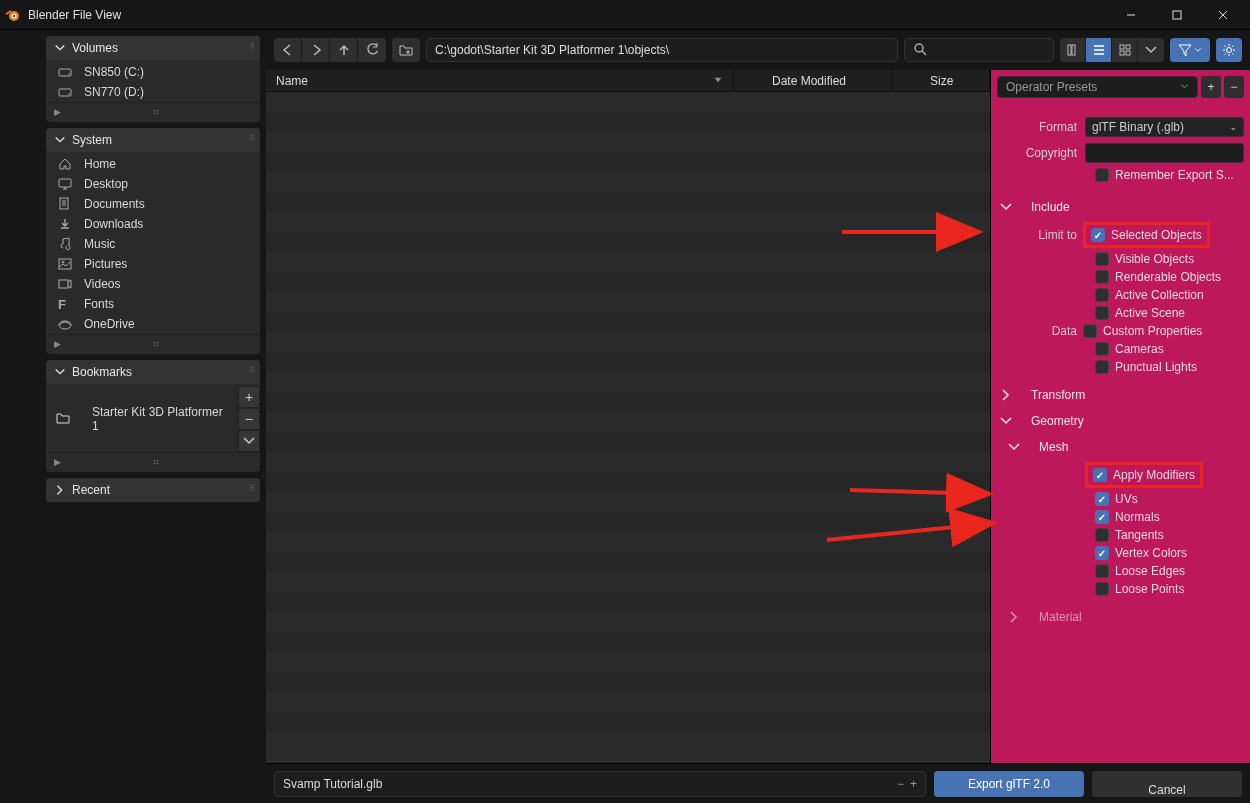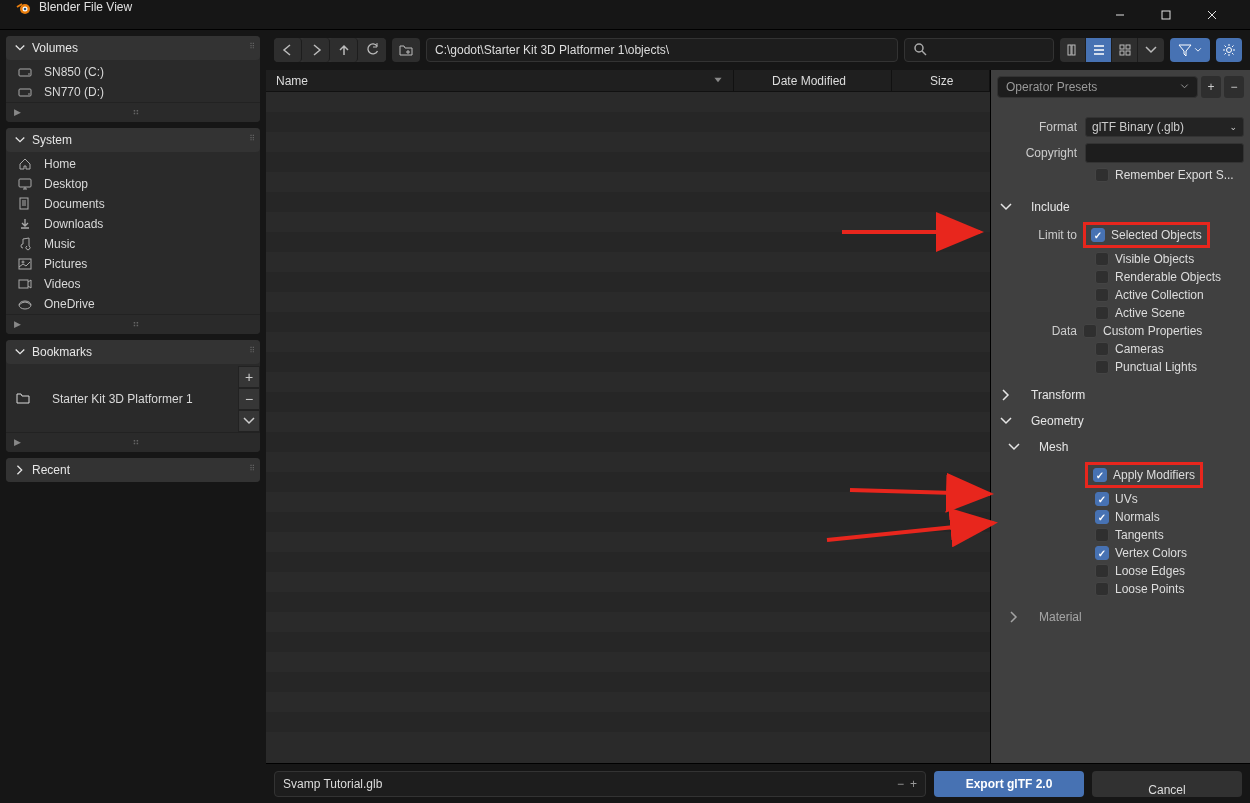--- a/index.html
+++ b/index.html
@@ -1,30 +1,30 @@
 <!DOCTYPE html>
 <html><head>
 <meta charset="utf-8">
 <style>
 * { margin: 0; padding: 0; box-sizing: border-box; font-family: -apple-system, BlinkMacSystemFont, "Segoe UI", sans-serif; }
 body { background: #161616; color: #d9d9d9; font-size: 12px; width: 1250px; height: 803px; overflow: hidden; position: relative; }
 
 
-.titlebar { height: 30px; background: #161616; display: flex; padding: 0 15px; border-bottom: 1px solid #000; }
+.titlebar { height: 30px; background: #161616; display: flex; align-items: center; padding: 0 4px; border-bottom: 1px solid #000; }
 .titlebar .logo { width: 16px; height: 16px; display: inline-flex; align-items: center; justify-content: center; margin-right: 8px; }
 .titlebar .title { flex: 1; font-size: 12px; color: #e0e0e0; }
 .titlebar .win-btns { display: flex; gap: 0; }
 .titlebar .win-btn { width: 46px; height: 30px; display: flex; align-items: center; justify-content: center; color: #e0e0e0; }
 
 
 .main { display: flex; height: calc(803px - 30px); }
 
 
 .sidebar { width: 266px; background: #161616; padding: 6px; display: flex; flex-direction: column; gap: 6px; overflow-y: auto; }
-.panel { background: #2a2a2a; border-radius: 4px; }
+.panel { background: #2a2a2a; border-radius: 4px; margin-left: 40px; }
 .panel-header { display: flex; align-items: center; padding: 5px 8px; background: #333333; border-radius: 4px; font-size: 12px; color: #e6e6e6; position: relative; }
 .panel-header .chev { margin-right: 6px; display: inline-flex; width: 12px; }
 .panel-header .grip { position: absolute; right: 4px; top: 6px; color: #666; font-size: 8px; letter-spacing: 1px; }
 .panel-body { padding: 2px 0; background: #2a2a2a; border-radius: 0 0 4px 4px; }
 .list-item { display: flex; align-items: center; padding: 3px 10px; color: #d9d9d9; font-size: 12px; gap: 10px; }
 .list-item .icon { width: 18px; display: inline-flex; align-items: center; justify-content: center; color: #aaa; }
 .panel-footer { display: flex; align-items: center; padding: 2px 8px; border-top: 1px solid #222; color: #888; height: 18px; }
 .panel-footer .dots { flex: 1; text-align: center; font-size: 10px; letter-spacing: 1px; color: #666; }
 
 .bookmark-row { display: flex; align-items: stretch; }
@@ -58,21 +58,21 @@
 .col-size { width: 70px; }
 .col-h .sort { margin-left: auto; color: #888; }
 
 
 .file-area { flex: 1; background: #2a2a2a; }
 .file-row { height: 20px; }
 .file-row:nth-child(odd) { background: #2a2a2a; }
 .file-row:nth-child(even) { background: #262626; }
 
 
-.right { width: 260px; background: #404040; padding: 6px; overflow-y: auto; border-left: 1px solid #000; position: relative; }
+.right { width: 260px; background: #be185d; padding: 6px; overflow-y: auto; border-left: 1px solid #000; position: relative; }
 .preset-row { display: flex; align-items: center; gap: 3px; margin-bottom: 6px; }
 .preset-select { flex: 1; height: 22px; background: #1d1d1d; border: 1px solid #333; border-radius: 4px; padding: 0 8px; display: flex; align-items: center; color: #999; font-size: 12px; }
 .preset-select .chv { margin-left: auto; }
 .sq-btn { width: 20px; height: 22px; background: #2e2e2e; border-radius: 3px; display: flex; align-items: center; justify-content: center; color: #ccc; }
 
 .form-row { display: flex; align-items: center; padding: 3px 0; gap: 8px; }
 .form-label { width: 80px; text-align: right; color: #ccc; font-size: 12px; }
 .form-input { flex: 1; height: 20px; background: #1d1d1d; border: 1px solid #333; border-radius: 3px; padding: 0 6px; display: flex; align-items: center; color: #ccc; font-size: 12px; }
 .form-select { flex: 1; height: 20px; background: #232323; border: 1px solid #333; border-radius: 3px; padding: 0 6px; display: flex; align-items: center; color: #ccc; font-size: 12px; }
 .form-select .chv { margin-left: auto; font-size: 9px; }
@@ -87,21 +87,21 @@
 
 .section-hdr { display: flex; align-items: center; padding: 6px 2px; color: #e6e6e6; font-size: 12px; gap: 18px; }
 .section-hdr .chev { width: 14px; display: inline-flex; }
 
 .red-box { border: 3px solid #e8261d; border-radius: 0; padding: 3px 5px; display: inline-flex; align-items: center; gap: 6px; }
 
 
 .bottom-bar { position: absolute; bottom: 0; left: 266px; right: 0; height: 40px; background: #161616; display: flex; align-items: center; padding: 0 8px; gap: 8px; border-top: 1px solid #000; }
 .filename-field { flex: 1; height: 26px; background: #1d1d1d; border: 1px solid #333; border-radius: 4px; padding: 0 8px; display: flex; align-items: center; color: #ddd; font-size: 12px; }
 .filename-field .pm { margin-left: auto; display: flex; gap: 6px; color: #999; }
-.export-btn { width: 150px; height: 26px; background: #4772b3; border-radius: 4px; display: flex; align-items: center; justify-content: center; color: #fff; font-size: 12px; font-weight: bold; }
+.export-btn { width: 150px; height: 26px; background: #4772b3; border-radius: 4px; display: flex; align-items: center; justify-content: center; color: #fff; font-size: 12px; }
 .cancel-btn { width: 150px; height: 26px; background: #313131; border-radius: 4px; display: flex; align-items: flex-end; justify-content: center; color: #ddd; font-size: 12px; }
 
 svg.ico { width: 14px; height: 14px; }
 svg.ico16 { width: 16px; height: 16px; }
 </style>
 </head>
 <body>
 
 <svg width="0" height="0" style="position:absolute">
   <defs>
@@ -328,20 +328,28 @@
             <span class="icon">
               <svg class="ico" viewBox="0 0 14 14">
                 <use href="#i-videos"></use>
               </svg>
             </span>
             <span>Videos</span>
           </div>
           <div class="list-item">
             <span class="icon">
               <svg class="ico" viewBox="0 0 14 14">
+                <use href="#i-fonts"></use>
+              </svg>
+            </span>
+            <span>Fonts</span>
+          </div>
+          <div class="list-item">
+            <span class="icon">
+              <svg class="ico" viewBox="0 0 14 14">
                 <use href="#i-onedrive"></use>
               </svg>
             </span>
             <span>OneDrive</span>
           </div>
           <div class="panel-footer">
             <span style="font-size:9px">▶</span>
             <span class="dots">⠶</span>
           </div>
         </div>

